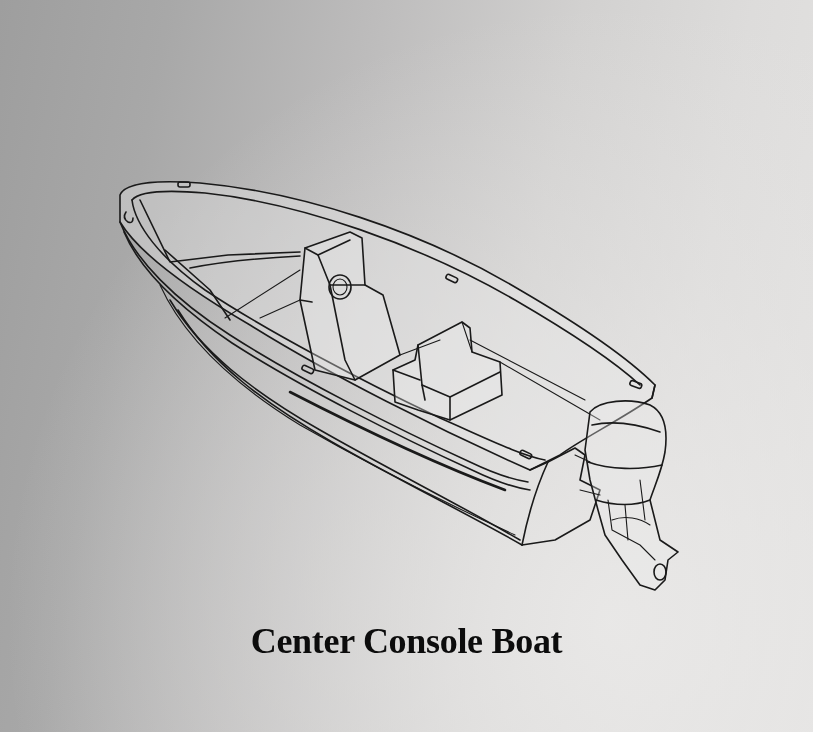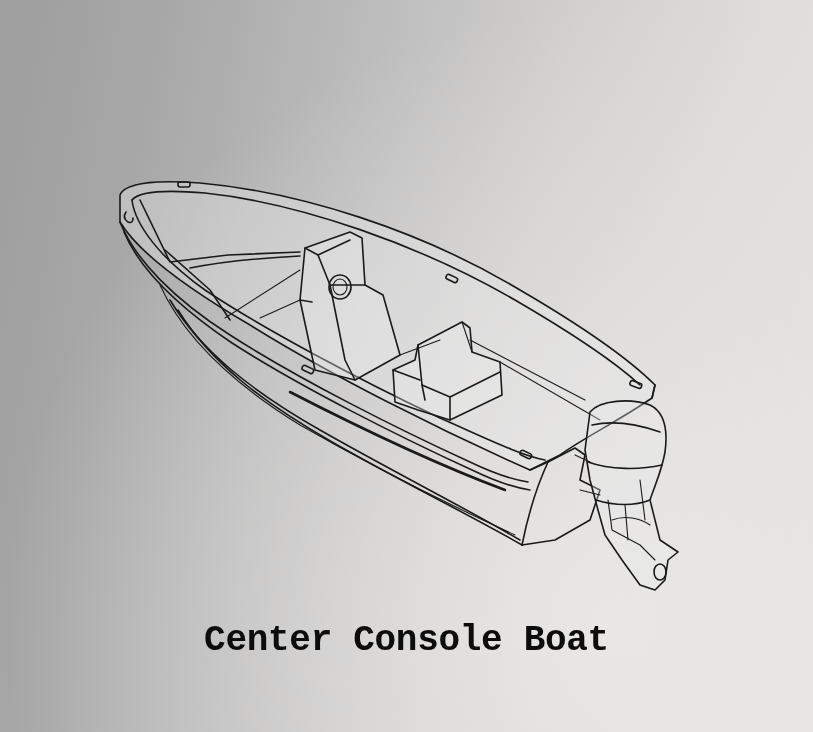--- a/index.html
+++ b/index.html
@@ -14,21 +14,21 @@
     }
     .illustration { position: absolute; left: 0; top: 0; width: 813px; height: 732px; }
     .illustration path, .illustration line, .illustration ellipse, .illustration rect, .illustration polyline, .illustration polygon {
       fill: none; stroke: #1a1a1a; stroke-width: 1.6; stroke-linejoin: round; stroke-linecap: round;
     }
     .illustration .thin { stroke-width: 1.1; }
     .illustration .thick { stroke-width: 2.6; }
     .illustration .fillw { fill: rgba(235,235,235,0.35); }
     .caption {
       position: absolute; left: 0; width: 813px; top: 620px; text-align: center;
-      font-family: Liberation Mono, monospace; font-weight: bold; font-size: 36px;
+      font-family: Liberation Serif, serif; font-weight: bold; font-size: 36px;
       color: #0c0c0c; letter-spacing: -0.3px;
     }
   </style>
 </head>
 <body>
 
 <div class="vignette"></div>
 
 <svg class="illustration" viewBox="0 0 813 732">
   <g>

